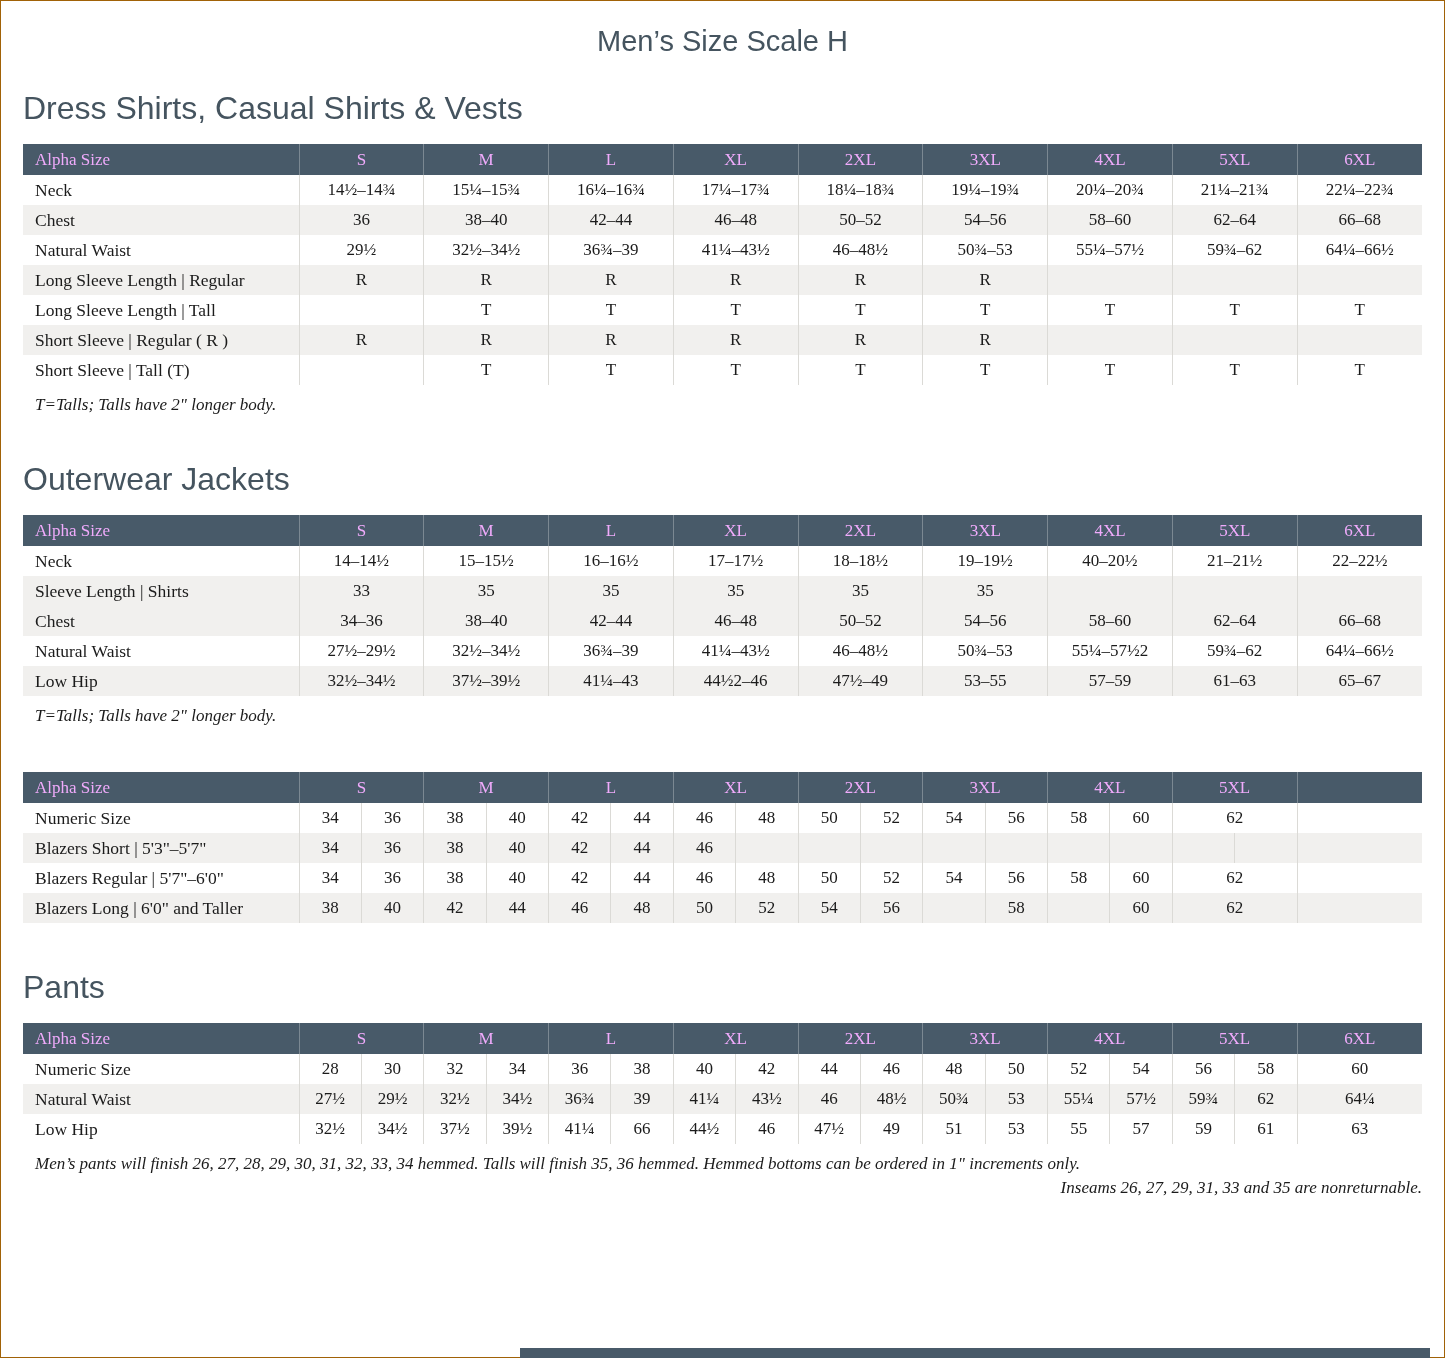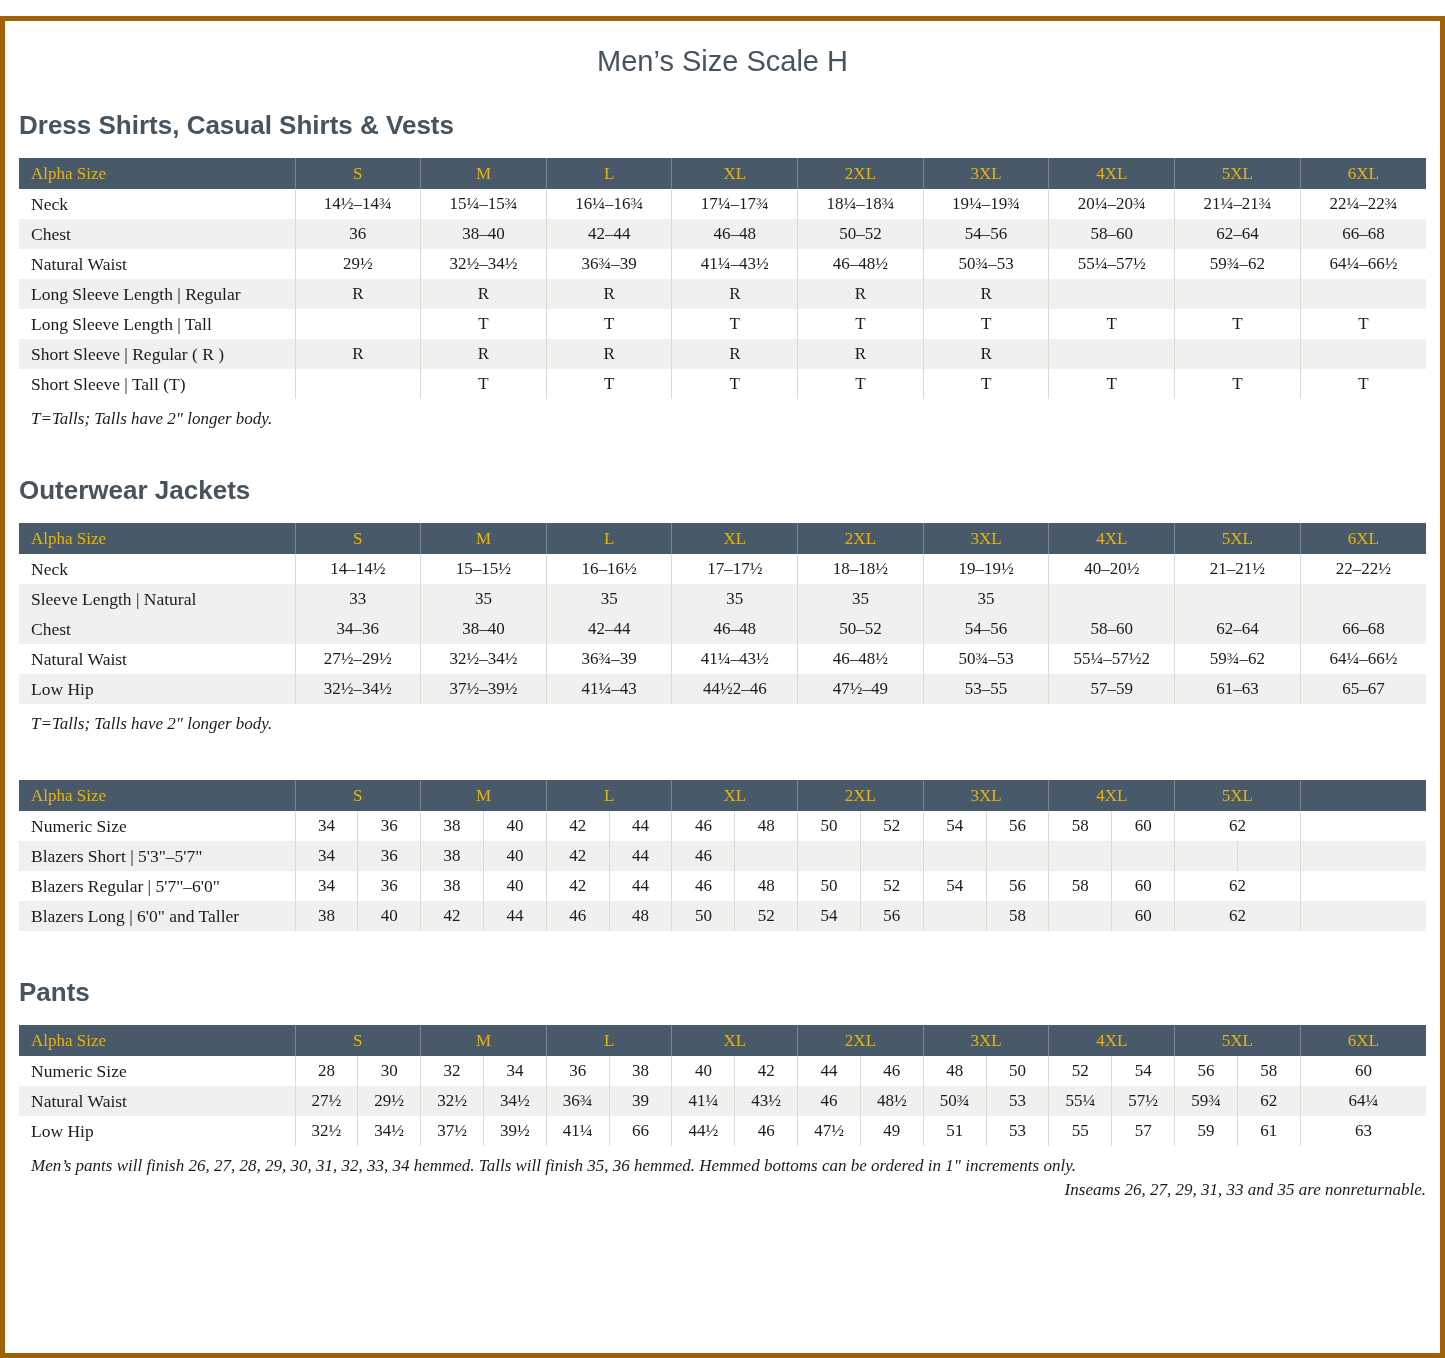--- a/index.html
+++ b/index.html
@@ -4,39 +4,39 @@
 <style>
   html, body { margin: 0; padding: 0; }
   body {
     width: 1445px; height: 1358px; position: relative;
     background: #ffffff; overflow: hidden;
     font-family: "Liberation Serif", serif;
     color: var(--body-text, #1b1b1b);
   }
   .page {
     position: absolute; top: 0; left: 0; right: 0; bottom: 0;
-    border: 5px solid #a16207; padding: 0 14px; box-sizing: border-box; margin-top: 16px;
+    border: 1px solid #a16207; padding: 0 22px; box-sizing: border-box;
   }
   .title {
     font-family: "Liberation Sans", sans-serif;
     font-size: 29px; font-weight: 400;
     color: var(--heading-text, #45545f);
     text-align: center; margin: 0 0 32px 0; padding-top: 24px;
   }
   .section-heading {
     font-family: "Liberation Sans", sans-serif;
-    font-size: 26px; font-weight: 700;
+    font-size: 32px; font-weight: 400;
     color: var(--heading-text, #45545f);
     margin: 0 0 17px 0;
   }
   .table-section { margin-bottom: 46px; }
   .size-table { width: 100%; border-collapse: collapse; table-layout: fixed; }
   col.label-col { width: 276px; }
   thead th {
-    background: var(--header-bg, #485a69); color: #eab308;
+    background: var(--header-bg, #485a69); color: #f0abfc;
     font-weight: 400; height: 29px; font-size: 17px;
   }
   th.label-head { text-align: left; padding-left: 12px; }
   th.col-head { text-align: center; border-left: 1px solid rgba(255,255,255,0.28); }
   tbody tr { height: 30px; }
   tbody tr.stripe { background: var(--stripe-bg, #f1f0ee); }
   th.row-label {
     font-weight: 400; text-align: left; padding-left: 12px;
     font-size: 17.5px; white-space: nowrap;
   }
@@ -208,21 +208,21 @@
               <td class="val">15–15½</td>
               <td class="val">16–16½</td>
               <td class="val">17–17½</td>
               <td class="val">18–18½</td>
               <td class="val">19–19½</td>
               <td class="val">40–20½</td>
               <td class="val">21–21½</td>
               <td class="val">22–22½</td>
             </tr>
             <tr class="stripe">
-              <th class="row-label">Sleeve Length | Natural</th>
+              <th class="row-label">Sleeve Length | Shirts</th>
               <td class="val">33</td>
               <td class="val">35</td>
               <td class="val">35</td>
               <td class="val">35</td>
               <td class="val">35</td>
               <td class="val">35</td>
               <td class="val"></td>
               <td class="val"></td>
               <td class="val"></td>
             </tr>

